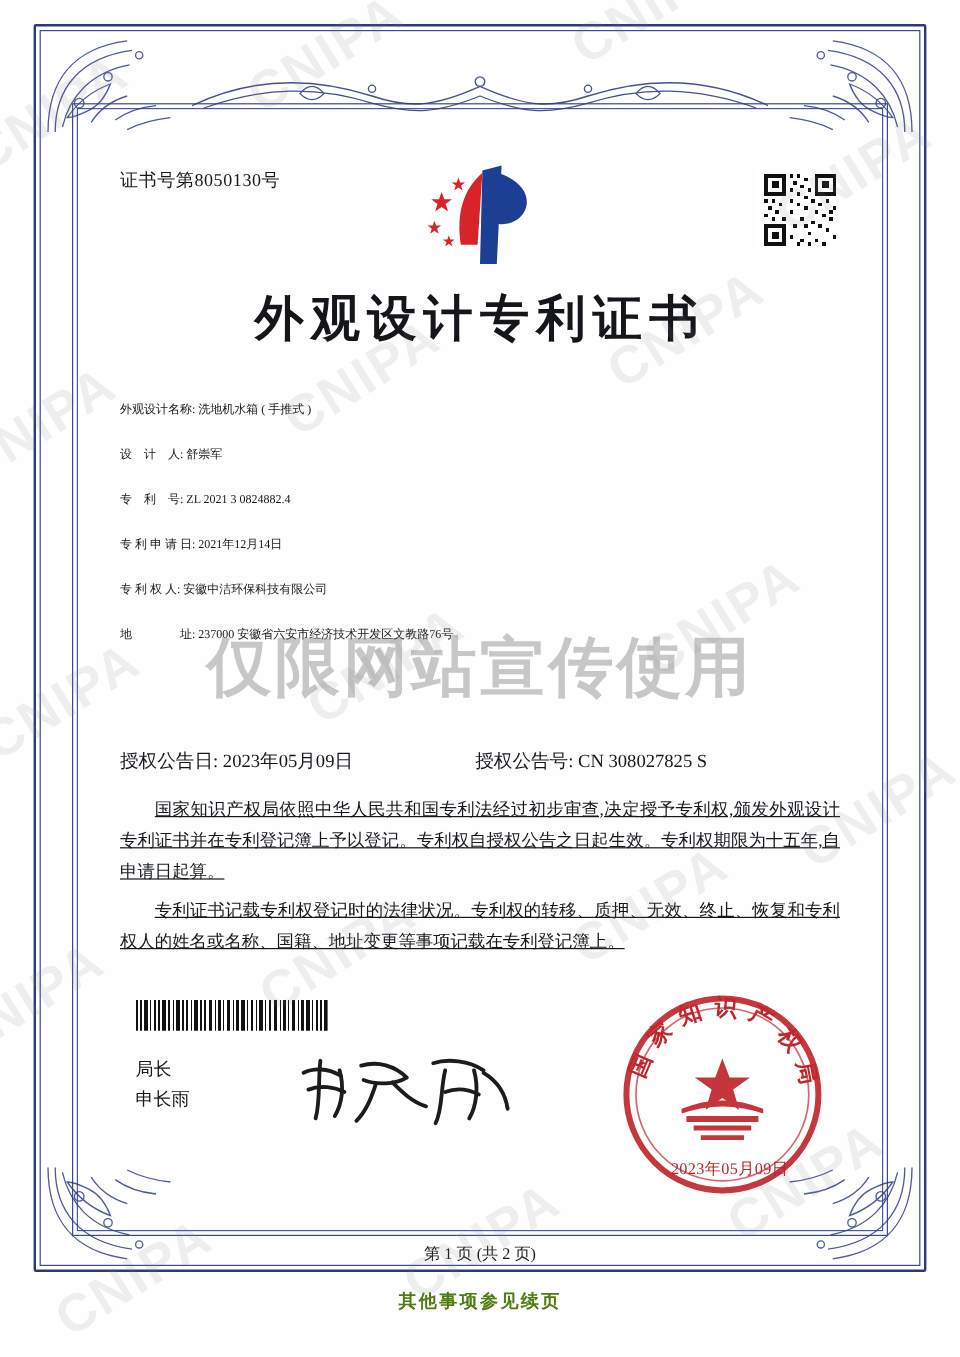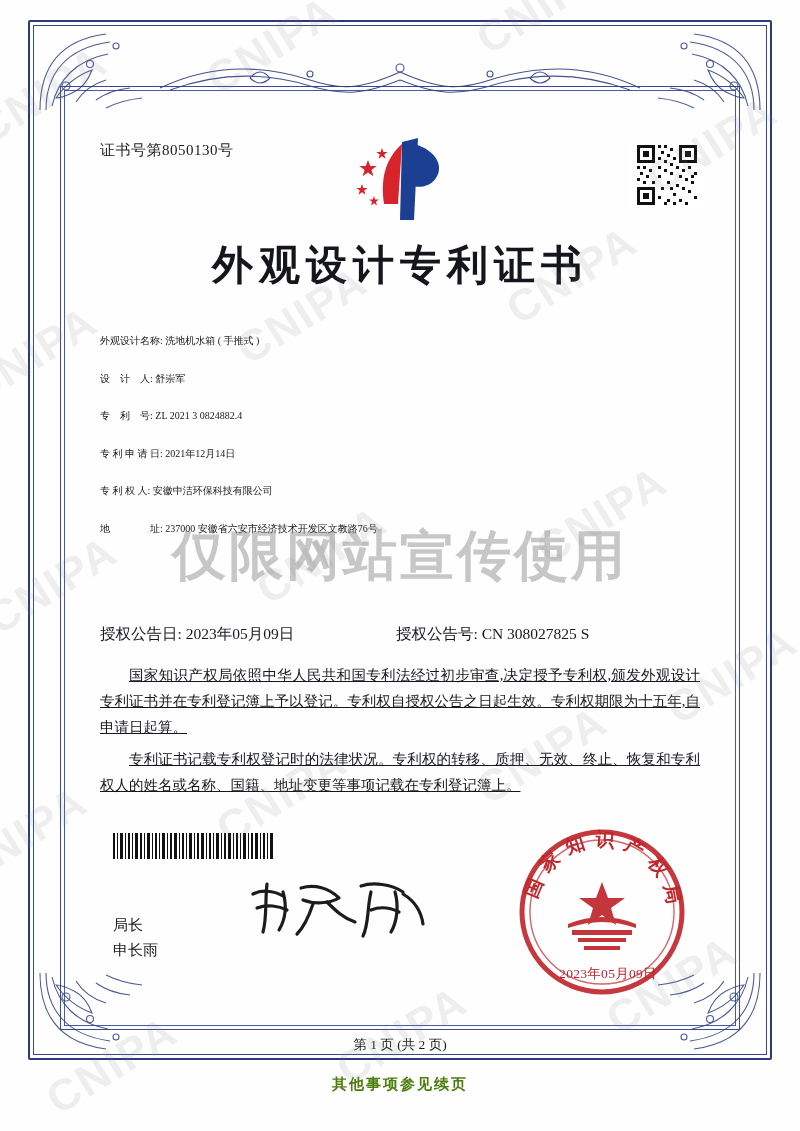--- a/index.html
+++ b/index.html
@@ -157,21 +157,21 @@
   .barcode {
     position: absolute;
     left: 113px; top: 833px;
     width: 160px; height: 26px;
   }
   .barcode svg { width: 100%; height: 100%; display: block; }
 
   
   .sig-block {
     position: absolute;
-    left: 113px; top: 913px;
+    left: 113px; top: 880px;
     font-size: 15px;
     line-height: 25px;
     color: #16181d;
   }
   .handwriting {
     position: absolute;
     left: 243px; top: 874px;
     width: 190px; height: 70px;
     color: #1c1c1c;
   }

